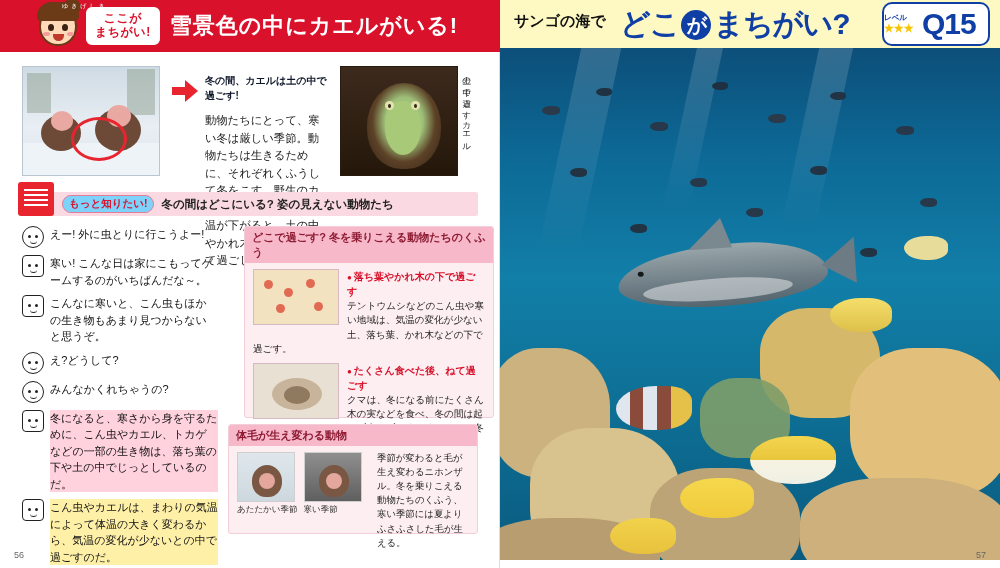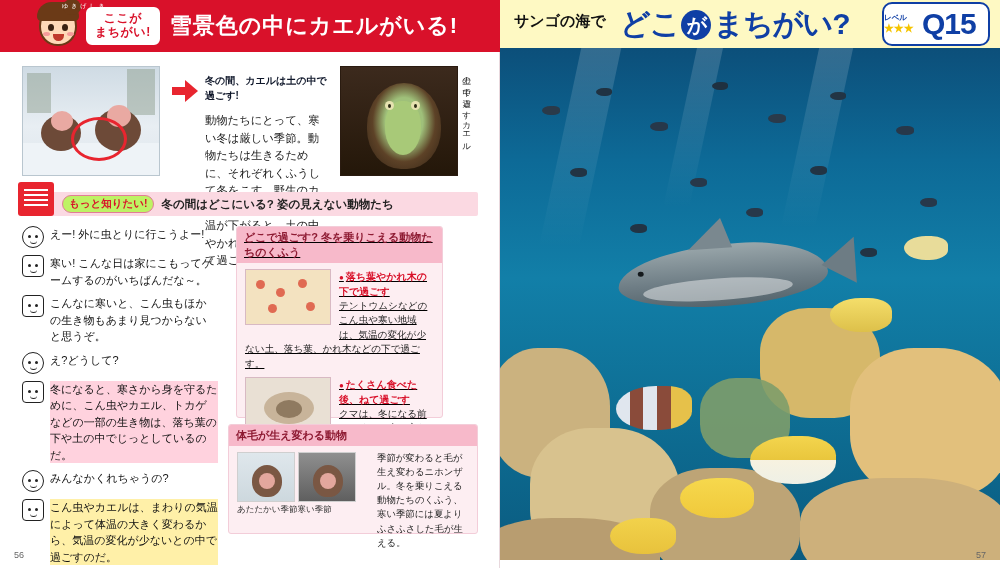--- a/index.html
+++ b/index.html
@@ -135,21 +135,21 @@
   .more-tag {
     position:absolute; left:-4px; top:-10px; width:36px;height:34px;
     background:#e8252f; border-radius:3px;
   }
   .more-tag:after{
     content:""; position:absolute; left:6px; top:7px; width:24px;height:18px;
     background:repeating-linear-gradient(#fff 0 2px,#e8252f 2px 5px);
   }
   .more-label {
     margin-left:40px; color:#d9112a; font-weight:bold; font-size:10.5px;
-    background:#bef264; border:1px solid #e07e96; border-radius:9px; padding:1px 6px;
+    background:#7dd3fc; border:1px solid #e07e96; border-radius:9px; padding:1px 6px;
   }
   .more-text { margin-left:7px; font-size:11.5px; font-weight:bold; color:#222; }
 
   
   .dialog { position:absolute; left:22px; top:226px; width:196px; }
   .d-row { display:flex; align-items:flex-start; margin-bottom:7px; }
   .avatar {
     flex:0 0 22px; width:22px; height:22px; margin-right:6px;
     border:1.5px solid #222; border-radius:4px; background:#fff; position:relative;
   }
@@ -159,41 +159,41 @@
   .av-e.l{left:5px;} .av-e.r{left:12px;}
   .av-m{position:absolute;left:7px;top:13px;width:7px;height:4px;border-bottom:1.5px solid #222;border-radius:0 0 5px 5px;}
   .d-text { font-size:11px; line-height:1.5; color:#111; }
   .hl-pink { background:#ffd2de; }
   .hl-yellow { background:#fff0a8; }
 
   
   .panel {
     position:absolute; background:#fdeef2; border:1px solid #f3cdd9; border-radius:3px;
   }
-  .panel-a { left:236px; top:226px; width:207px; height:192px;text-decoration:underline; }
+  .panel-a { left:244px; top:226px; width:250px; height:192px; }
   .panel-b { left:228px; top:424px; width:250px; height:110px; }
   .panel-hd {
     background:#f7b9ca; color:#8e1b33; font-weight:bold; font-size:11px;
     padding:3px 7px; border-radius:2px 2px 0 0;
   }
   .panel-body { padding:6px 8px; font-size:9.6px; line-height:1.5; color:#222; }
   .sub-red { color:#d9112a; font-weight:bold; font-size:10px; }
   .dot-red:before{ content:"●"; color:#d9112a; font-size:8px; margin-right:2px; }
 
   .ill {
     width:86px; height:56px; border:1px solid #d8b9c3; background:#fff;
     overflow:hidden; position:relative; float:left; margin:0 8px 4px 0;
   }
   .ill-leaf{ background:#f3e2c0; }
   .ill-leaf i{ position:absolute; background:#e06a52; border-radius:50%; }
   .ill-den{ background:#e9e0d4; }
   .ill-den i{ position:absolute; left:18px; top:14px; width:50px;height:32px;background:#c8b49a;border-radius:50%;}
   .ill-den b{ position:absolute; left:30px; top:22px; width:26px;height:18px;background:#8f7a60;border-radius:50%;}
 
-  .mini-photos { display:flex; padding:6px 8px 0; }
+  .mini-photos { display:flex; gap:6px; padding:6px 8px 0; }
   .mini {
     width:58px; height:50px; border:1px solid #cfcfcf; overflow:hidden; position:relative;
   }
   .mini.warm{ background:linear-gradient(#dfe7ec,#cdd8de); }
   .mini.cold{ background:linear-gradient(#8f8f8f,#5f5f5f); }
   .mk{position:absolute;left:14px;top:12px;width:30px;height:32px;background:#7a5743;border-radius:50% 50% 45% 45%;}
   .mk i{position:absolute;left:7px;top:8px;width:16px;height:16px;background:#e3a79d;border-radius:50%;}
   .mini-cap { font-size:8.5px; text-align:left; padding-top:2px; color:#333;}
   .panel-b-text {
     position:absolute; left:148px; top:26px; width:94px;
@@ -350,34 +350,34 @@
         </div>
         <div class="d-row">
           <div class="avatar rd">
               <i class="av-e l"></i>
               <i class="av-e r"></i>
               <i class="av-m"></i>
             </div>
           <div class="d-text">え?どうして?</div>
         </div>
         <div class="d-row">
+          <div class="avatar rd">
+              <i class="av-e l"></i>
+              <i class="av-e r"></i>
+              <i class="av-m"></i>
+            </div>
+          <div class="d-text">みんなかくれちゃうの?</div>
+        </div>
+        <div class="d-row">
           <div class="avatar sq">
               <i class="av-e l"></i>
               <i class="av-e r"></i>
               <i class="av-m"></i>
             </div>
           <div class="d-text hl-pink">冬になると、寒さから身を守るために、こん虫やカエル、トカゲなどの一部の生き物は、落ち葉の下や土の中でじっとしているのだ。</div>
-        </div>
-        <div class="d-row">
-          <div class="avatar rd">
-              <i class="av-e l"></i>
-              <i class="av-e r"></i>
-              <i class="av-m"></i>
-            </div>
-          <div class="d-text">みんなかくれちゃうの?</div>
         </div>
         <div class="d-row">
           <div class="avatar sq">
               <i class="av-e l"></i>
               <i class="av-e r"></i>
               <i class="av-m"></i>
             </div>
           <div class="d-text hl-yellow">こん虫やカエルは、まわりの気温によって体温の大きく変わるから、気温の変化が少ないとの中で過ごすのだ。</div>
         </div>
 

